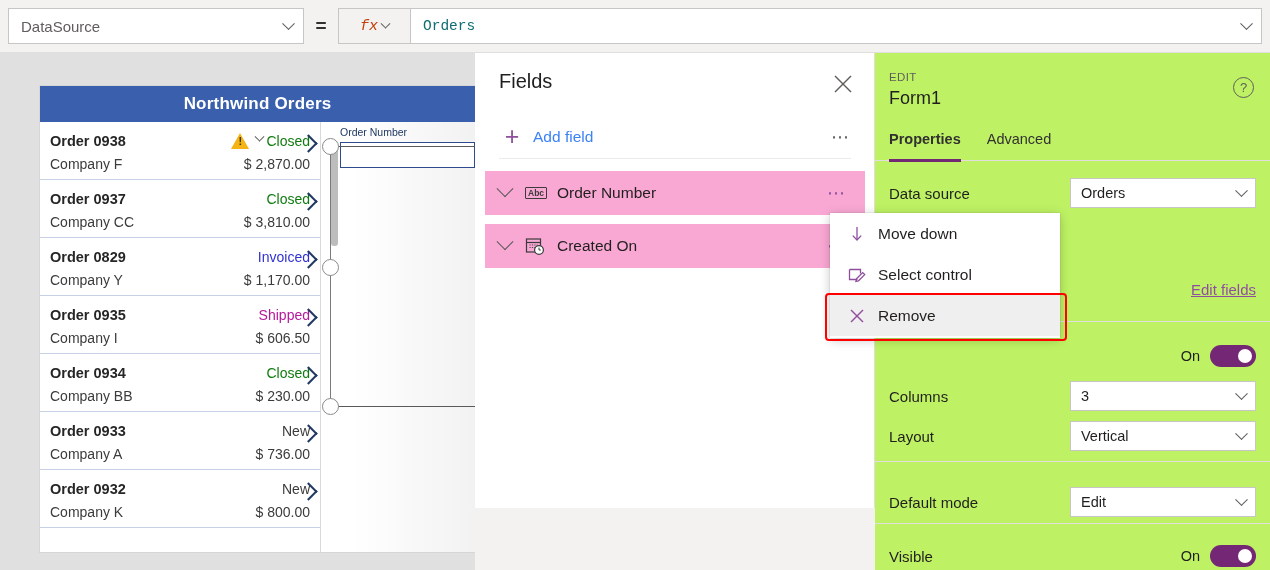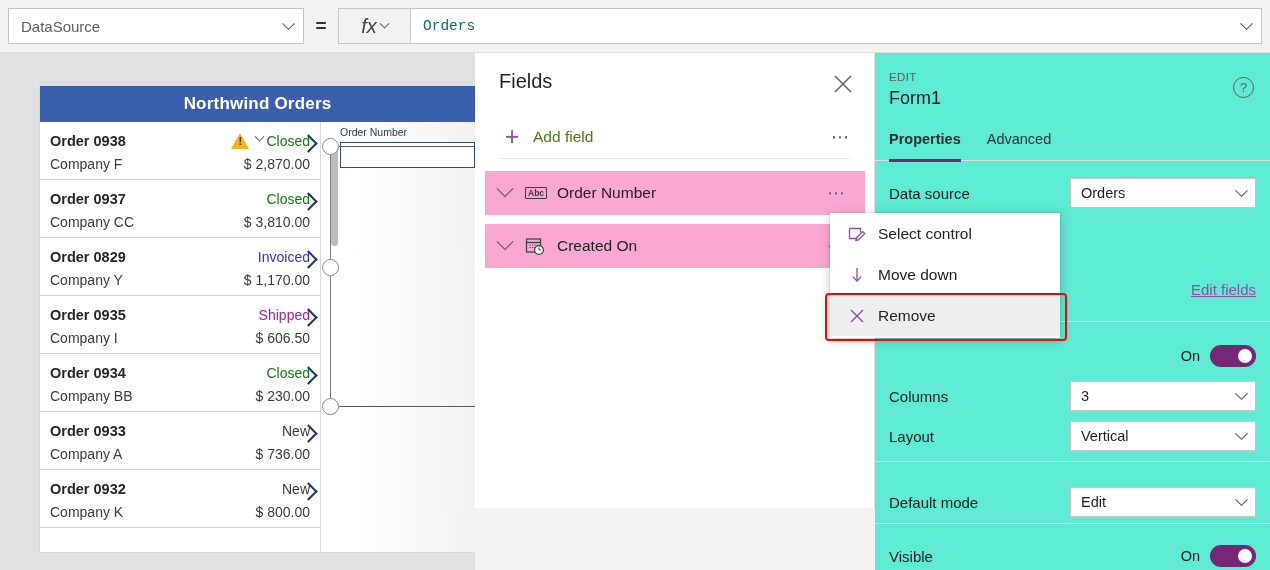--- a/index.html
+++ b/index.html
@@ -29,21 +29,21 @@
   }
   #equals-sign {
     width: 34px; text-align: center;
     font-size: 19px; color: #323130; font-weight: 600;
   }
   #fx-box {
     width: 72px; height: 36px;
     background: #f3f2f1; border: 1px solid #c8c6c4; border-right: none;
     display: flex; align-items: center; justify-content: center; gap: 4px;
   }
-  #fx-glyph { font-family: Liberation Sans, sans-serif; font-style: italic; font-size: 20px; color: #404040; }
+  #fx-glyph { font-family: Liberation Mono, monospace; font-style: italic; font-size: 15px; color: #c2410c; }
   #formula-input {
     flex: 1; height: 36px;
     background: #ffffff; border: 1px solid #c8c6c4;
     display: flex; align-items: center; justify-content: space-between;
     padding: 0 10px 0 12px;
   }
   #formula-text {
     font-family: "Liberation Mono", monospace;
     font-size: 14.5px; color: #0f6c72;
   }
@@ -158,21 +158,21 @@
   #fields-close svg { display:block; }
   #add-field-row {
     position: absolute; left: 24px; top: 62px; width: 352px; height: 44px;
     display: flex; align-items: center;
     border-bottom: 1px solid #edebe9;
   }
   #add-plus {
     width: 26px; font-size: 25px; color: #8f4f9e; line-height: 1; font-weight: 300;
     text-align:center;
   }
-  #add-field-label { font-size: 15.5px; color: #4d7c0f; margin-left: 8px; }
+  #add-field-label { font-size: 15.5px; color: #3b82f6; margin-left: 8px; }
   #add-field-ellipsis { margin-left: auto; color: #605e5c; font-size: 18px; letter-spacing: 2px; }
 
   .field-row {
     position: absolute; left: 10px; width: 380px; height: 44px;
     background: #f9a8d4;
     display: flex; align-items: center; padding: 0 18px 0 14px;
   }
   .field-chev {
     width: 12px; height: 12px;
     border-right: 1.5px solid #595959;
@@ -204,21 +204,21 @@
   .ctx-icon { width: 30px; color: #8f4f9e; display:flex; align-items:center; }
   #ctx-highlight-box {
     position: absolute; left: 825px; top: 293px; width: 242px; height: 48px;
     border: 2.2px solid #ff0000; border-radius: 4px;
     z-index: 31; pointer-events: none;
   }
 
   
   #props-panel {
     position: absolute; left: 875px; top: 53px; width: 395px; height: 517px;
-    background: #5eead4;
+    background: #bef264;
   }
   #edit-kicker { position:absolute; left: 14px; top: 18px; font-size: 11.5px; color:#605e5c; letter-spacing:.4px;}
   #ctrl-name { position:absolute; left: 14px; top: 35px; font-size: 18px; color:#201f1e;}
   #help-icon {
     position:absolute; right: 16px; top: 24px;
     width: 21px; height: 21px; border-radius: 50%;
     border: 1.3px solid #605e5c; color: #605e5c;
     font-size: 13px; display:flex; align-items:center; justify-content:center;
   }
   #tabs {
@@ -435,35 +435,35 @@
         <span class="field-name">Created On</span>
         <span class="field-ellipsis">⋯</span>
       </div>
     </div>
 </div>
 
 <div id="ctx-menu">
     <div class="ctx-item">
       <span class="ctx-icon">
         <svg width="18" height="18" viewBox="0 0 18 18">
+          <line x1="9" y1="2" x2="9" y2="15" stroke="#8f4f9e" stroke-width="1.3"></line>
+          <path d="M4.8 10.6L9 15l4.2-4.4" fill="none" stroke="#8f4f9e" stroke-width="1.3"></path>
+        </svg>
+      </span>
+      <span>Move down</span>
+    </div>
+    <div class="ctx-item">
+      <span class="ctx-icon">
+        <svg width="18" height="18" viewBox="0 0 18 18">
           <path d="M1.5 3.5h11v4" fill="none" stroke="#8f4f9e" stroke-width="1.3"></path>
           <path d="M1.5 3.5v10h8" fill="none" stroke="#8f4f9e" stroke-width="1.3"></path>
           <path d="M8.5 12.8l6.2-6.2 2 2-6.2 6.2-2.6.6z" fill="none" stroke="#8f4f9e" stroke-width="1.3"></path>
         </svg>
       </span>
       <span>Select control</span>
-    </div>
-    <div class="ctx-item">
-      <span class="ctx-icon">
-        <svg width="18" height="18" viewBox="0 0 18 18">
-          <line x1="9" y1="2" x2="9" y2="15" stroke="#8f4f9e" stroke-width="1.3"></line>
-          <path d="M4.8 10.6L9 15l4.2-4.4" fill="none" stroke="#8f4f9e" stroke-width="1.3"></path>
-        </svg>
-      </span>
-      <span>Move down</span>
     </div>
     <div class="ctx-item highlight">
       <span class="ctx-icon">
         <svg width="18" height="18" viewBox="0 0 18 18">
           <line x1="3" y1="3" x2="15" y2="15" stroke="#8f4f9e" stroke-width="1.4"></line>
           <line x1="15" y1="3" x2="3" y2="15" stroke="#8f4f9e" stroke-width="1.4"></line>
         </svg>
       </span>
       <span>Remove</span>
     </div>

